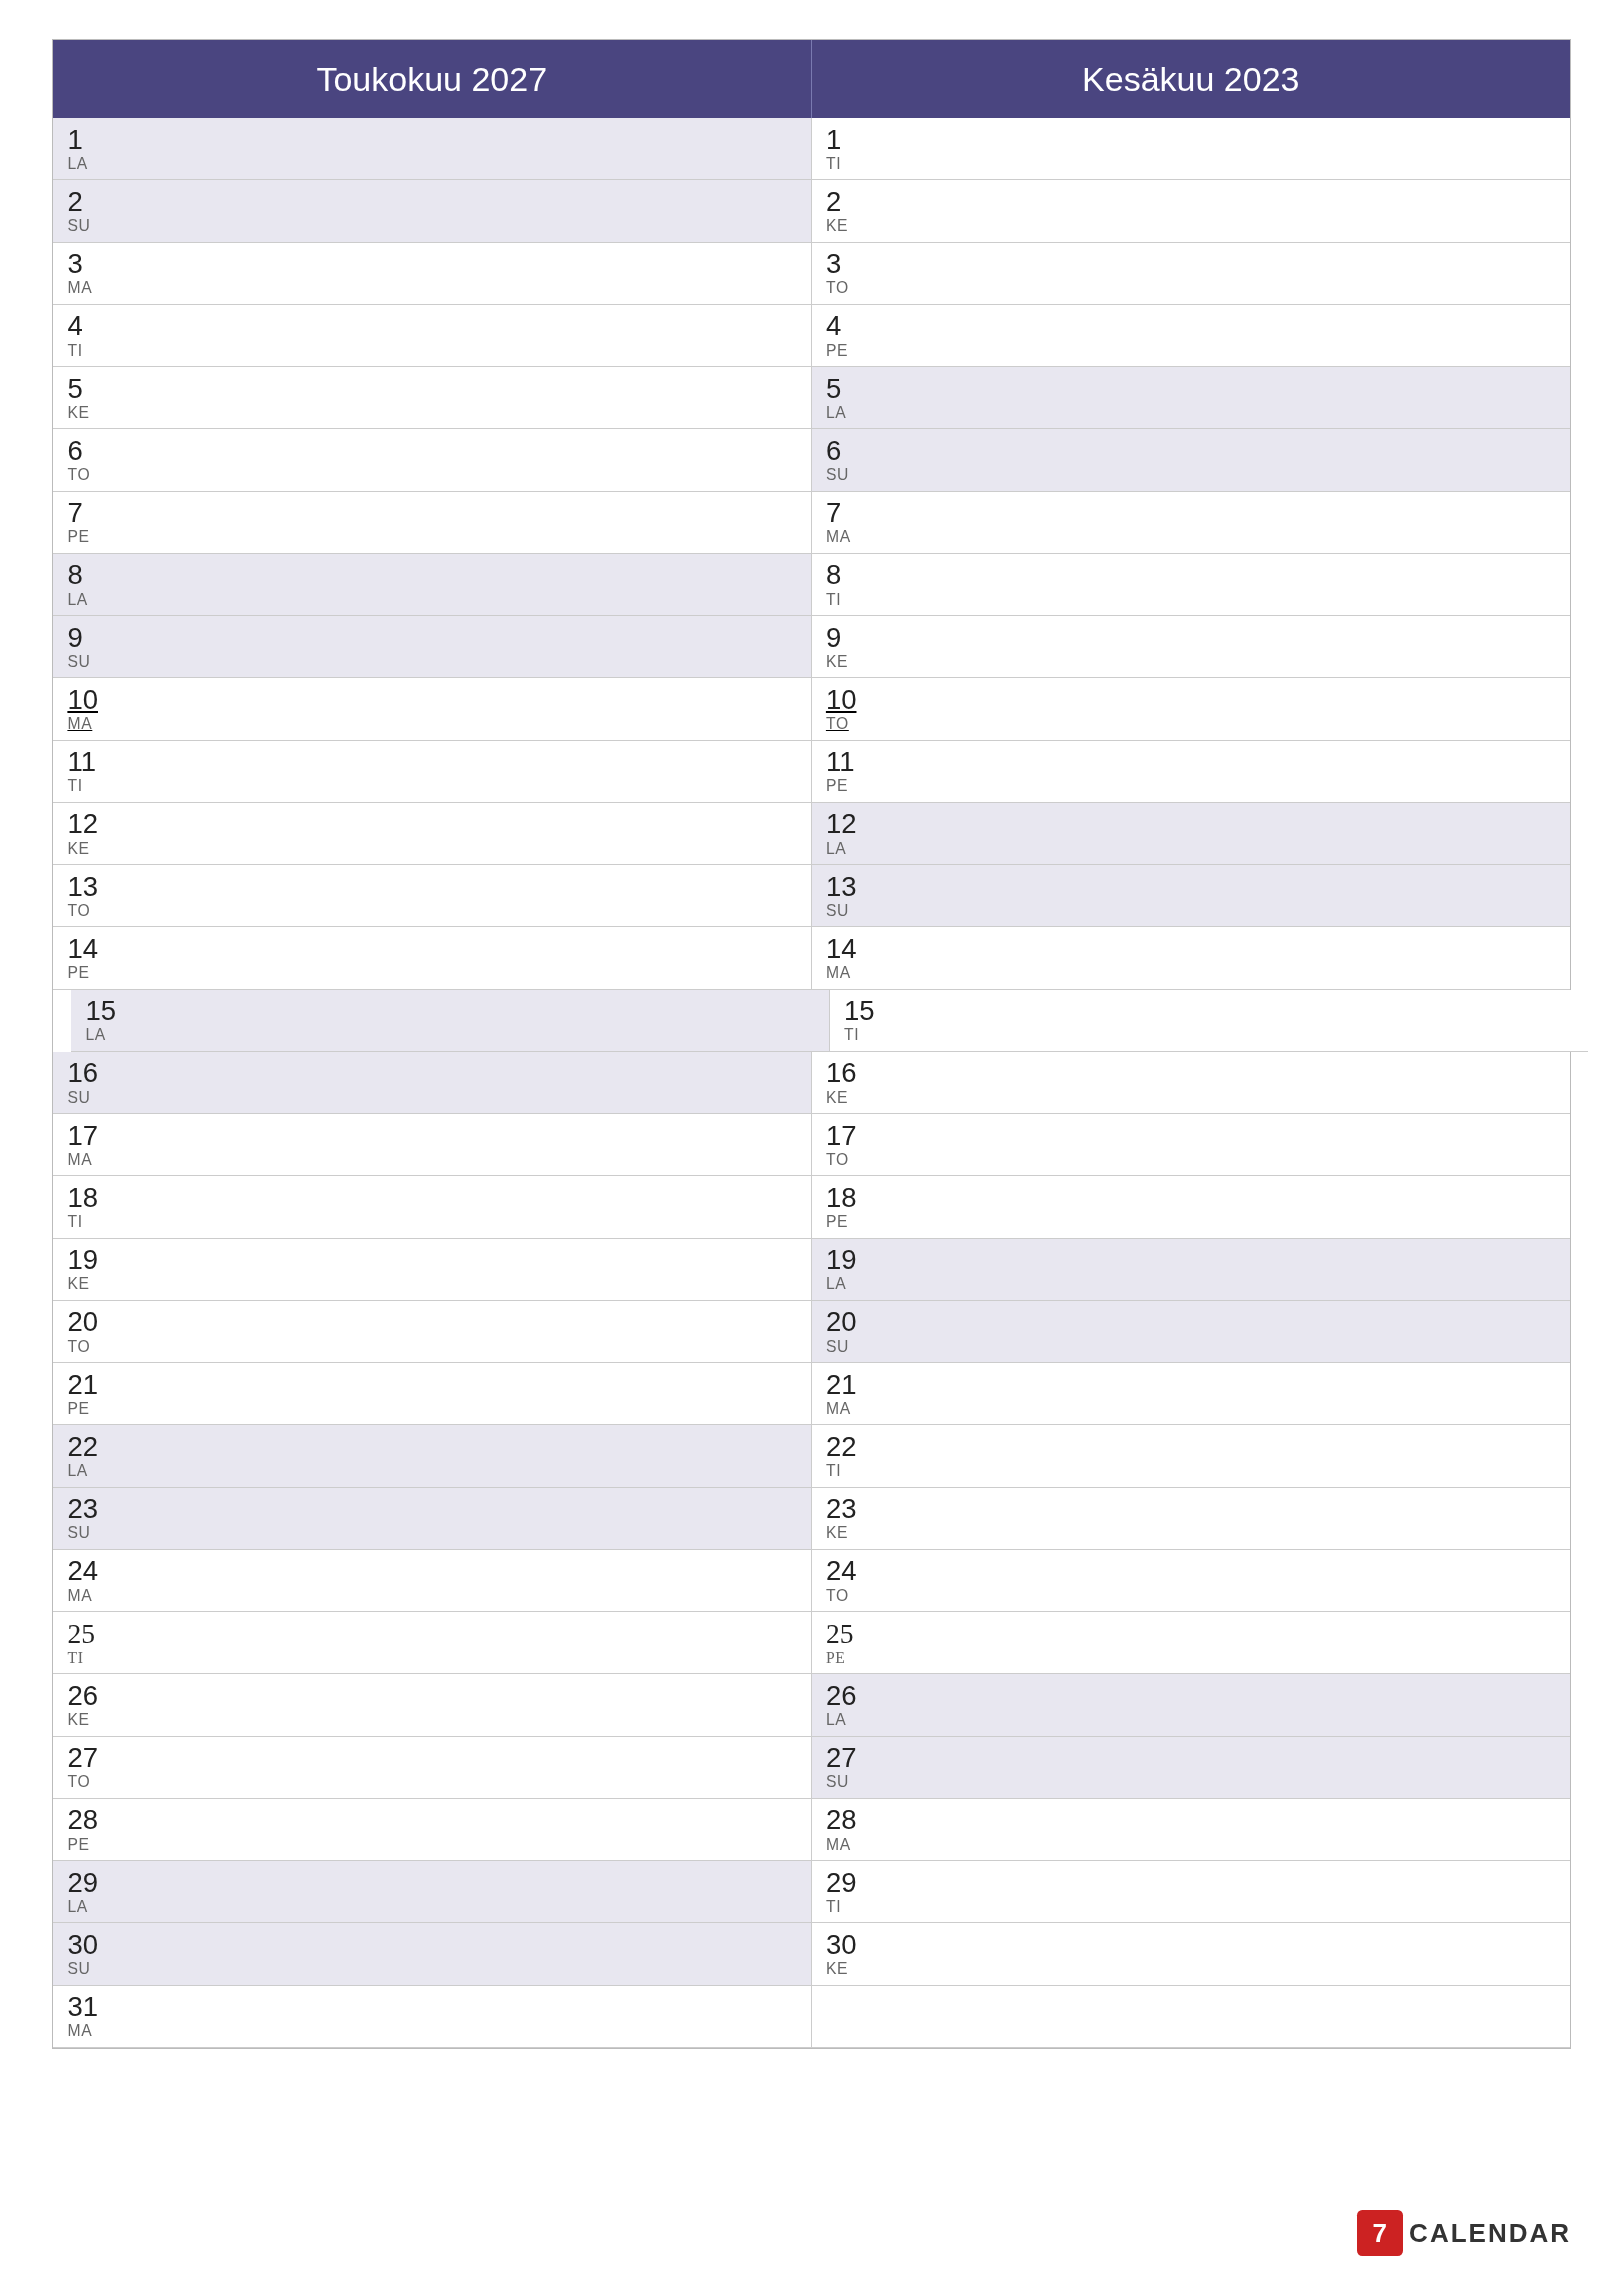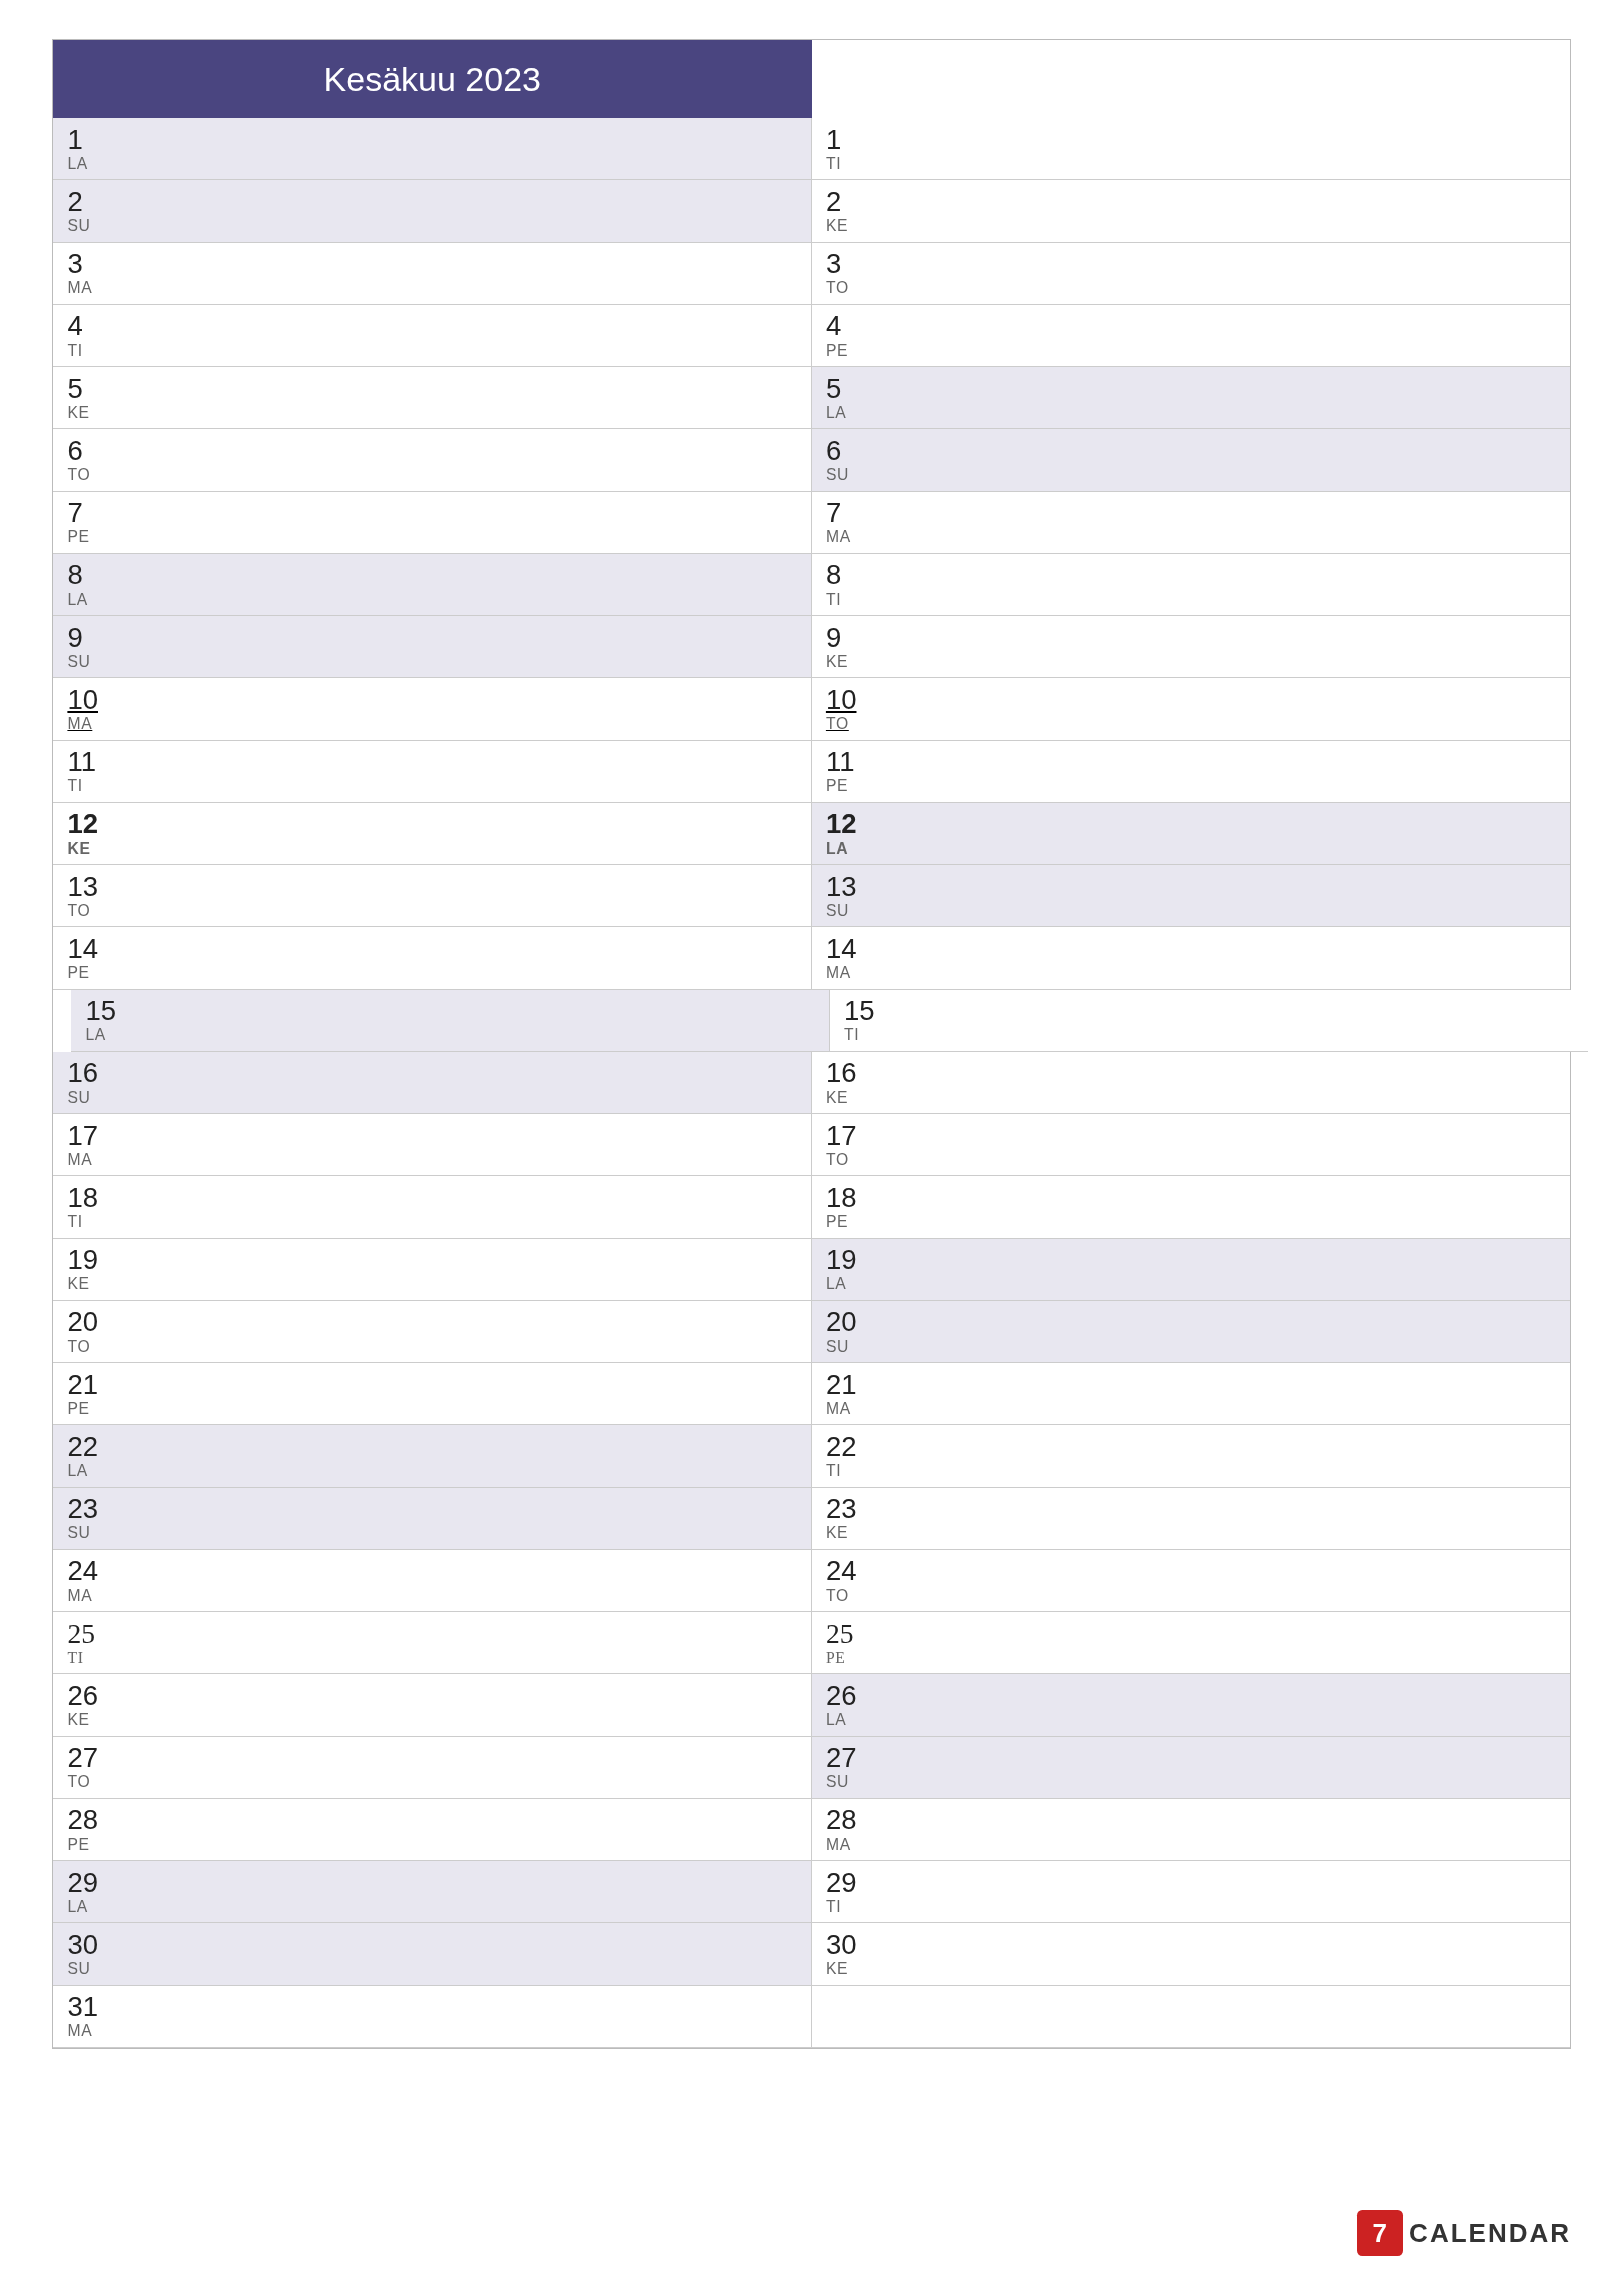--- a/index.html
+++ b/index.html
@@ -32,20 +32,23 @@
       gap: 6.5px;
     }
   </style>
 </head>
 <body>
 
 <div class="page">
   <div style="width:100%; border: 0.7px solid #bbbbbb;">
 
     <div style="display:flex; width:100%;">
+      <div style="width:50%; background-color:#4a4580; color:#fff; text-align:center; padding:19.6px 13px; font-size:34px; border-right:0.7px solid #7a7ab0;">
+        <span>Toukokuu 2027</span>
+      </div>
       <div style="width:50%; background-color:#4a4580; color:#fff; text-align:center; padding:19.6px 13px; font-size:34px;">
         <span>Kesäkuu 2023</span>
       </div>
     </div>
 
     <div id="days-grid">
     <div style="display: flex; width: 100%; border-bottom: 0.7px solid rgb(204, 204, 204);">
           <div style="width: 50%; padding: 6.5px 14.4px; min-height: 58px; border-right: 0.7px solid rgb(204, 204, 204); background-color: rgb(232, 231, 240);">
             <div style="font-size:27.5px;color:#222;line-height:1.1;">1</div>
             <div style="font-size:15.7px;color:#666;letter-spacing:0.7px;">LA</div>
@@ -148,21 +151,21 @@
         <div style="display: flex; width: 100%; border-bottom: 0.7px solid rgb(204, 204, 204);">
           <div style="width: 50%; padding: 6.5px 14.4px; min-height: 58px; border-right: 0.7px solid rgb(204, 204, 204); background-color: rgb(255, 255, 255);">
             <div style="font-size:27.5px;color:#222;line-height:1.1;">11</div>
             <div style="font-size:15.7px;color:#666;letter-spacing:0.7px;">TI</div>
           </div>
           <div style="width: 50%; padding: 6.5px 14.4px; min-height: 58px; background-color: rgb(255, 255, 255);">
             <div style="font-size:27.5px;color:#222;line-height:1.1;">11</div>
             <div style="font-size:15.7px;color:#666;letter-spacing:0.7px;">PE</div>
           </div>
         </div>
-        <div style="display: flex; width: 100%; border-bottom: 0.7px solid rgb(204, 204, 204); font-weight: bold;">
+        <div style="display: flex; width: 100%; border-bottom: 0.7px solid rgb(204, 204, 204);">
           <div style="width: 50%; padding: 6.5px 14.4px; min-height: 58px; border-right: 0.7px solid rgb(204, 204, 204); background-color: rgb(255, 255, 255);">
             <div style="font-size:27.5px;color:#222;line-height:1.1;">12</div>
             <div style="font-size:15.7px;color:#666;letter-spacing:0.7px;">KE</div>
           </div>
           <div style="width: 50%; padding: 6.5px 14.4px; min-height: 58px; background-color: rgb(232, 231, 240);">
             <div style="font-size:27.5px;color:#222;line-height:1.1;">12</div>
             <div style="font-size:15.7px;color:#666;letter-spacing:0.7px;">LA</div>
           </div>
         </div>
         <div style="display: flex; width: 100%; border-bottom: 0.7px solid rgb(204, 204, 204);">

